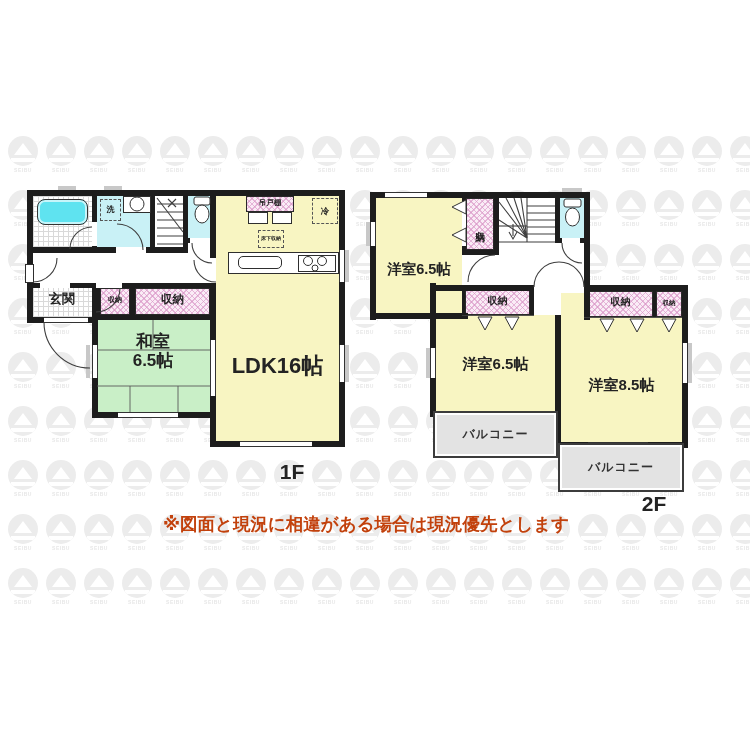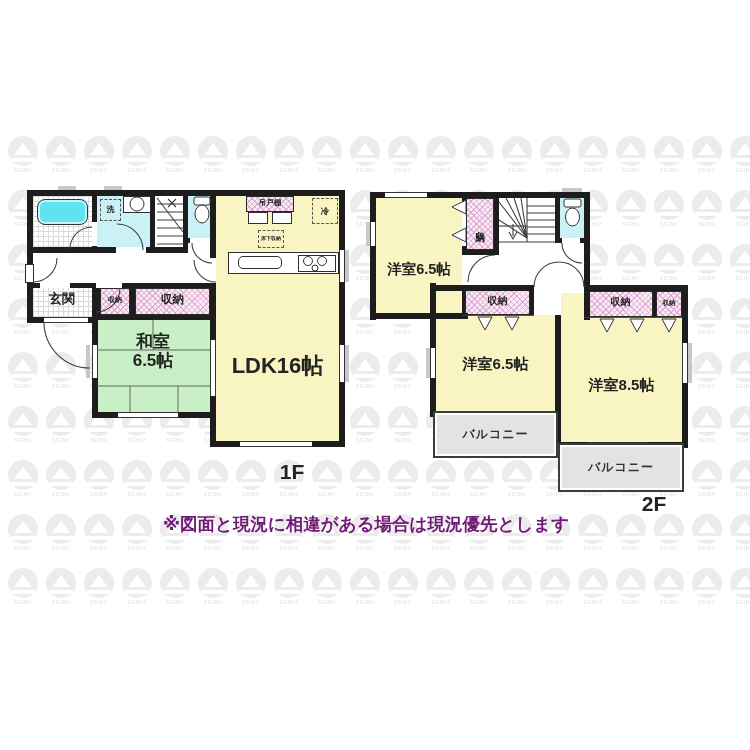--- a/index.html
+++ b/index.html
@@ -1520,15 +1520,15 @@
     <div class="lbl" style="left:376px;top:261px;width:86px;font-size:14.5px;">洋室6.5帖</div>
     <div class="lbl vert" style="left:466px;top:203px;width:28px;height:44px;font-size:9.5px;">収納</div>
     <div class="lbl" style="left:436px;top:356px;width:119px;font-size:15px;">洋室6.5帖</div>
     <div class="lbl" style="left:465px;top:295px;width:65px;font-size:10px;">収納</div>
     <div class="lbl" style="left:561px;top:377px;width:121px;font-size:15px;">洋室8.5帖</div>
     <div class="lbl" style="left:588px;top:296px;width:65px;font-size:10px;">収納</div>
     <div class="lbl" style="left:656px;top:299px;width:26px;font-size:6.5px;">収納</div>
 
     <div class="lbl" style="left:262px;top:460px;width:60px;font-size:21px;font-weight:700;">1F</div>
     <div class="lbl" style="left:624px;top:492px;width:60px;font-size:21px;font-weight:700;">2F</div>
-    <div class="lbl" style="left:163px;top:515px;font-size:17.5px;color:#701a75;">※図面と現況に相違がある場合は現況優先とします</div>
+    <div class="lbl" style="left:163px;top:515px;font-size:17.5px;color:#c2410c;">※図面と現況に相違がある場合は現況優先とします</div>
   </div>
 </div>
 
 </body></html>

